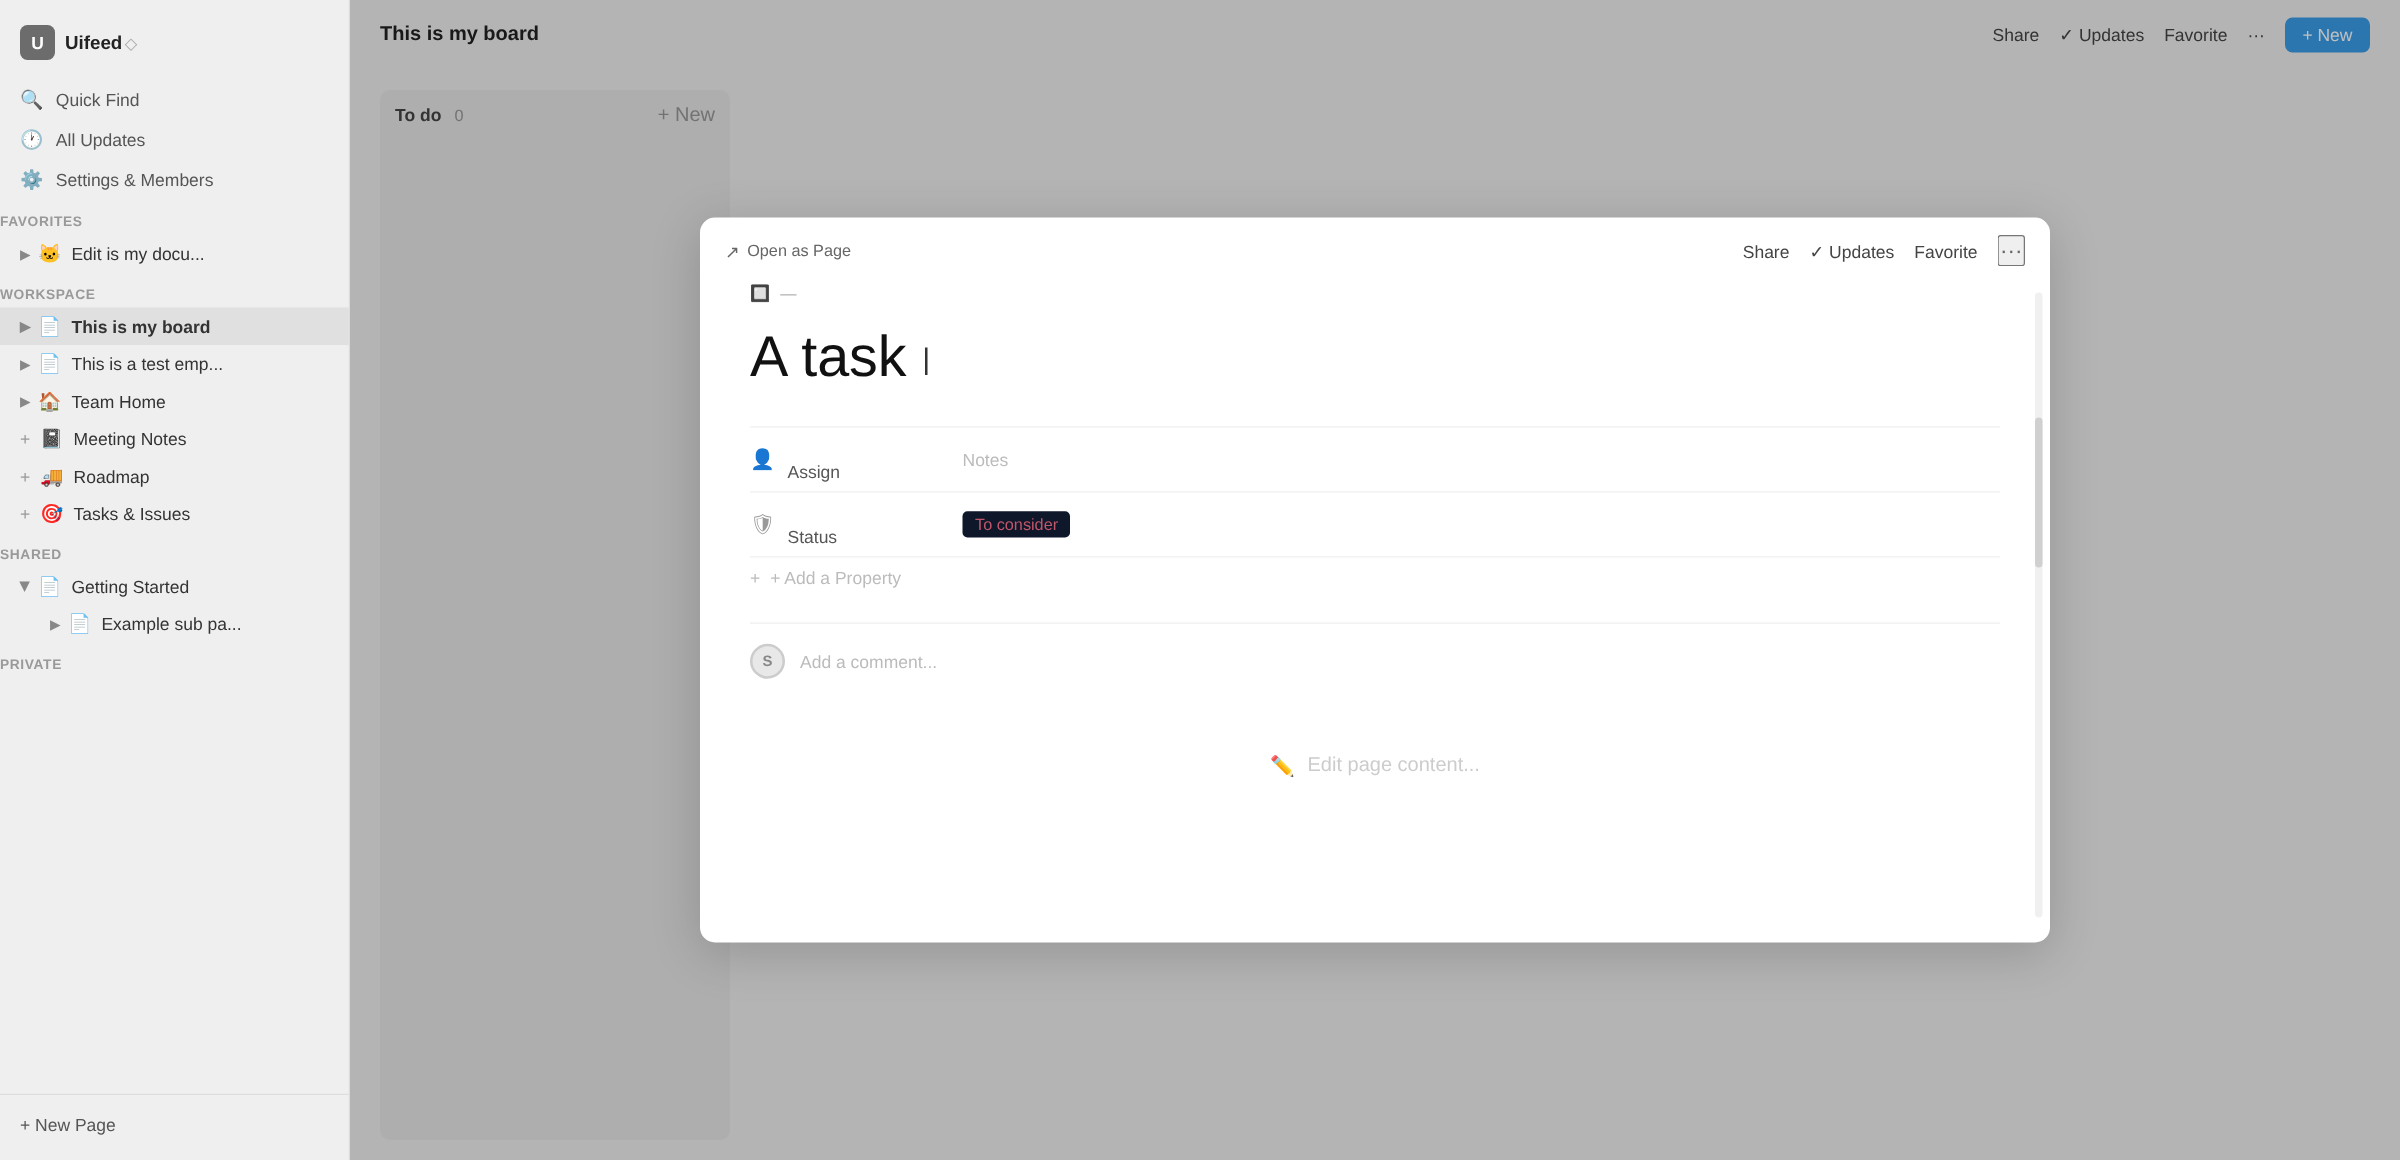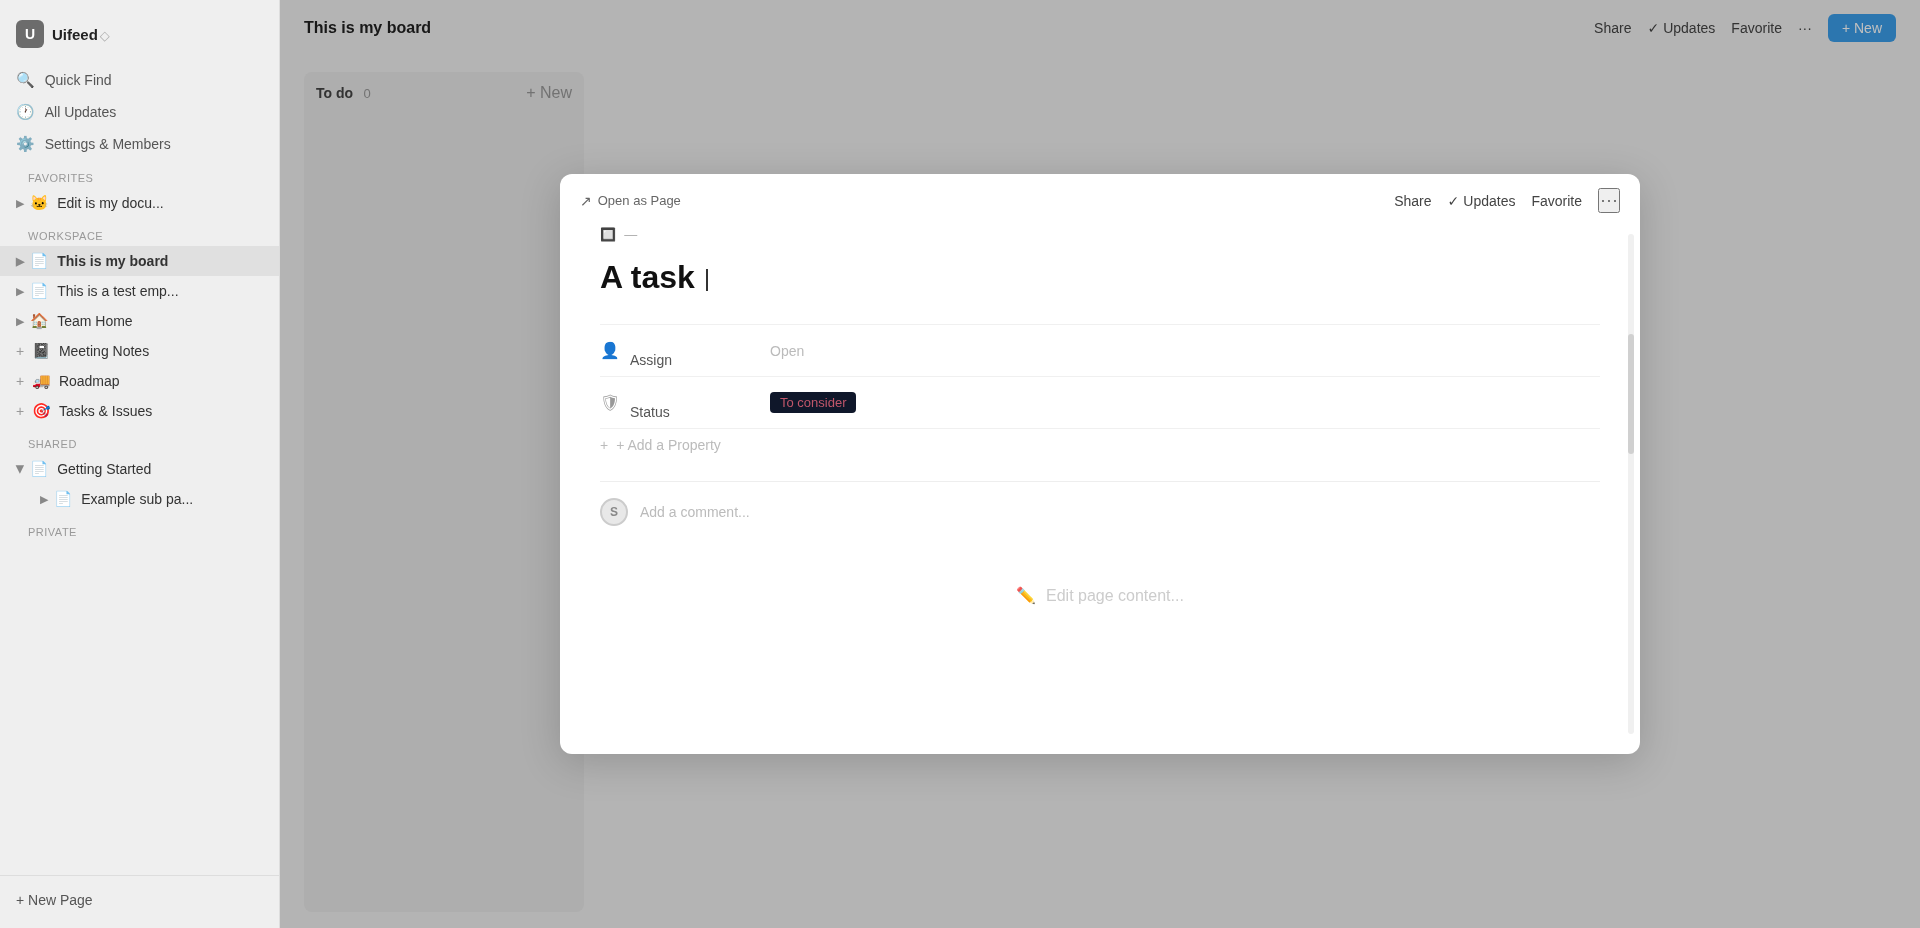--- a/index.html
+++ b/index.html
@@ -34,22 +34,22 @@
       font-size: 15px; font-weight: 600; color: #222;
     }
     .sidebar-nav-item {
       display: flex; align-items: center;
       padding: 7px 16px;
       color: #555; font-size: 14px;
       cursor: pointer;
     }
     .nav-icon { margin-right: 10px; font-size: 15px; color: #666; }
     .sidebar-section-label {
-      font-size: 11px; font-weight: 400; color: #999;
-      padding: 12px 16px 4px 28px;
+      font-size: 11px; font-weight: 700; color: #999;
+      padding: 12px 16px 4px 0;
       letter-spacing: 0.5px;
       text-transform: uppercase;
     }
     .sidebar-item {
       display: flex; align-items: center;
       padding: 6px 16px;
       color: #333; font-size: 14px;
       cursor: pointer;
     }
     .sidebar-item.active { background: #e0e0e0; font-weight: 600; }
@@ -181,21 +181,21 @@
     }
 
     
     .modal-breadcrumb {
       display: flex; align-items: center; gap: 8px;
       margin-bottom: 16px;
       font-size: 13px; color: #aaa;
     }
 
     .modal-title {
-      font-size: 32px; font-weight: 700; color: #111;
+      font-size: 46px; font-weight: 400; color: #111;
       margin-bottom: 28px;
       line-height: 1.2;
     }
 
     .modal-properties {
       margin-bottom: 20px;
     }
     .property-row {
       display: flex; align-items: center;
       padding: 8px 0;
@@ -428,21 +428,21 @@
 
         <div class="modal-title">
           <span>A task</span>
           <span class="text-cursor"></span>
         </div>
 
         <div class="modal-properties">
           <div class="property-row">
             <span class="property-icon">👤</span>
             <span class="property-label">Assign</span>
-            <span class="property-value">Open</span>
+            <span class="property-value">Notes</span>
           </div>
           <div class="property-row">
             <span class="property-icon">🛡</span>
             <span class="property-label">Status</span>
             <span class="status-badge">To consider</span>
           </div>
           <div class="add-property-row">
             <span>+</span>
             <span>+ Add a Property</span>
           </div>

